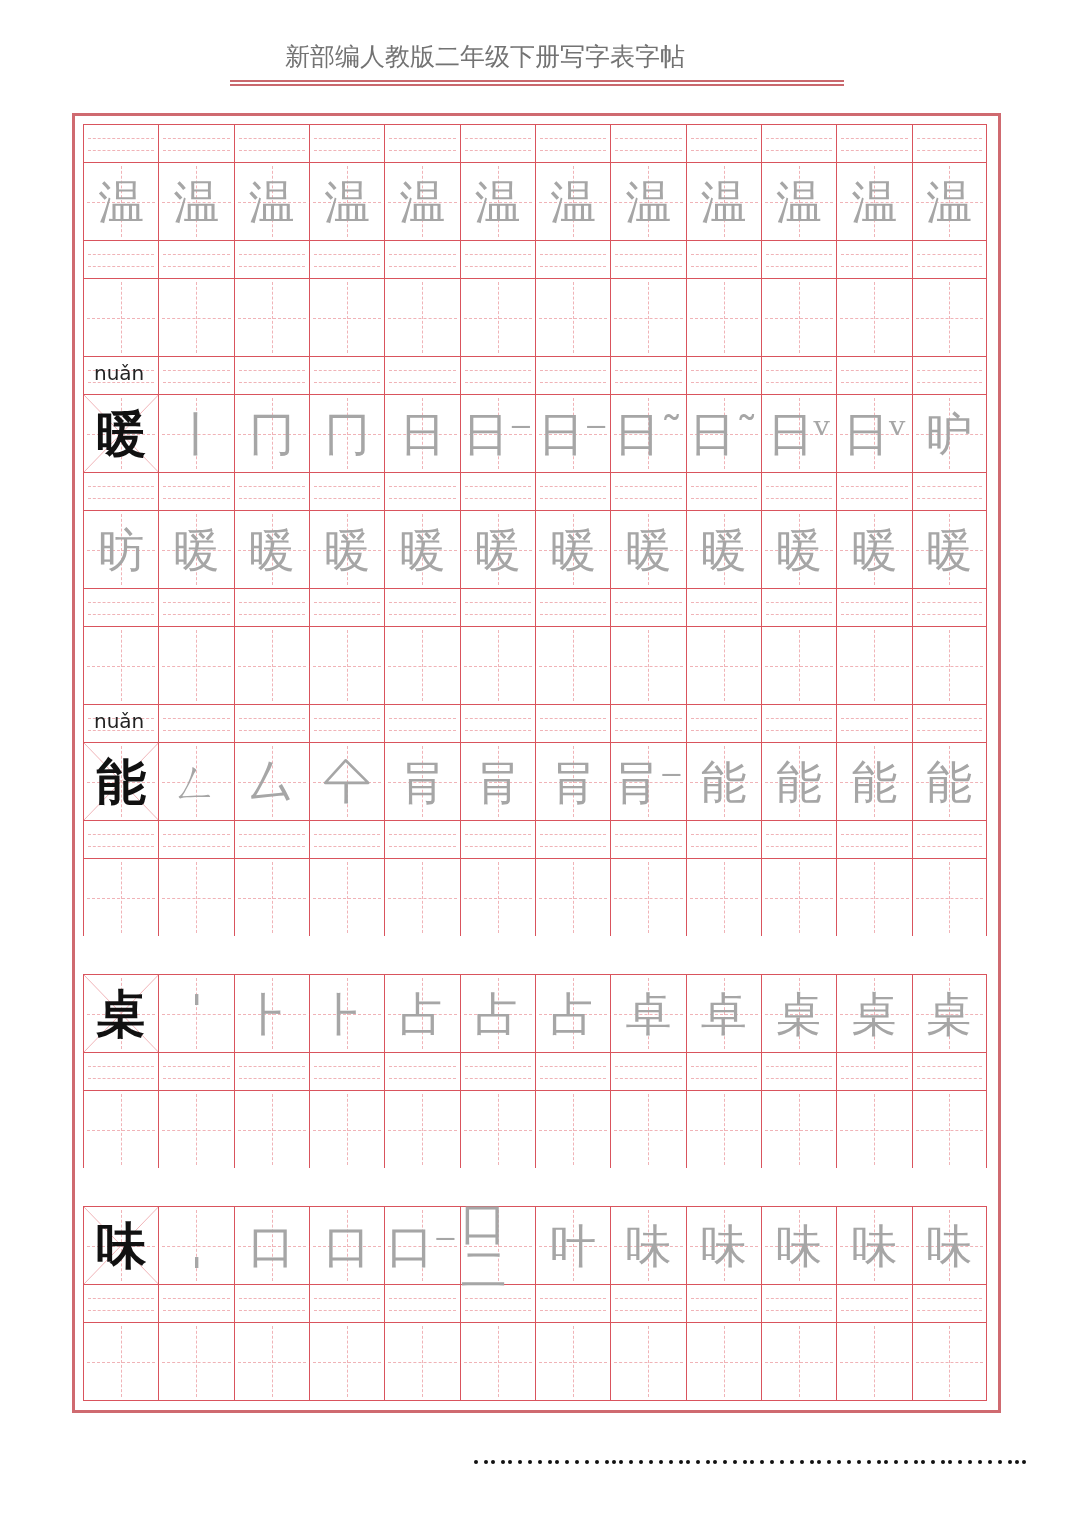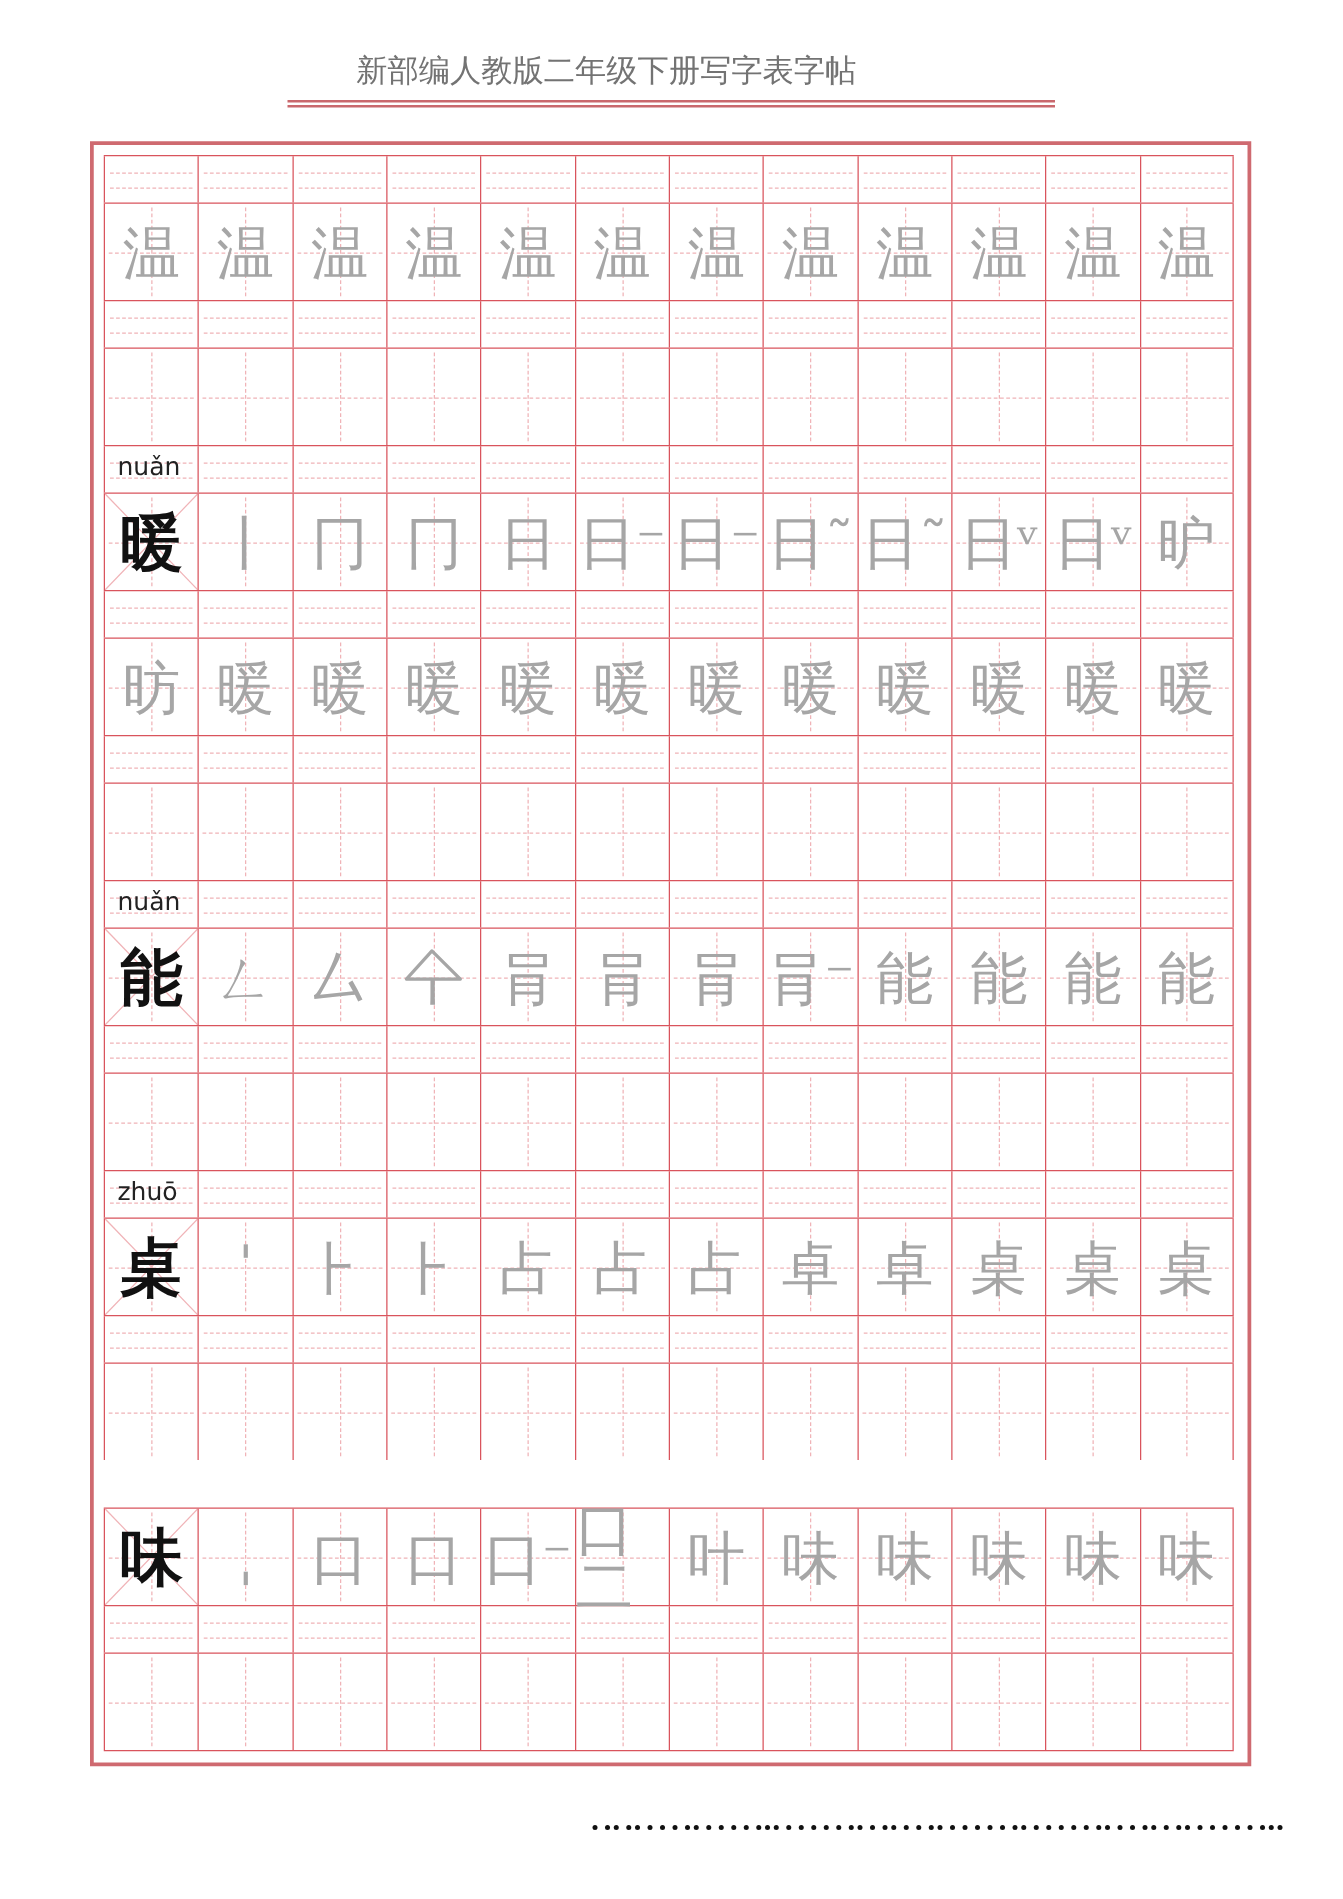--- a/index.html
+++ b/index.html
@@ -387,36 +387,20 @@
         <div class="cell"></div>
         <div class="cell"></div>
         <div class="cell"></div>
         <div class="cell"></div>
         <div class="cell"></div>
         <div class="cell"></div>
         <div class="cell"></div>
       </div>
     </div>
     <div class="pair">
-      <div class="band">
-        <div class="bcell">
-          <span class="pinyin">zhuō</span>
-        </div>
-        <div class="bcell"></div>
-        <div class="bcell"></div>
-        <div class="bcell"></div>
-        <div class="bcell"></div>
-        <div class="bcell"></div>
-        <div class="bcell"></div>
-        <div class="bcell"></div>
-        <div class="bcell"></div>
-        <div class="bcell"></div>
-        <div class="bcell"></div>
-        <div class="bcell"></div>
-      </div>
       <div class="cells">
         <div class="cell">
           <svg class="diag" viewBox="0 0 75 78" preserveAspectRatio="none">
             <line x1="0" y1="0" x2="75" y2="78" stroke="#f0b3b7" stroke-width="1"></line>
             <line x1="75" y1="0" x2="0" y2="78" stroke="#f0b3b7" stroke-width="1"></line>
           </svg>
           <span class="ch model">桌</span>
         </div>
         <div class="cell">
           <span class="ch stroke">ˈ</span>

